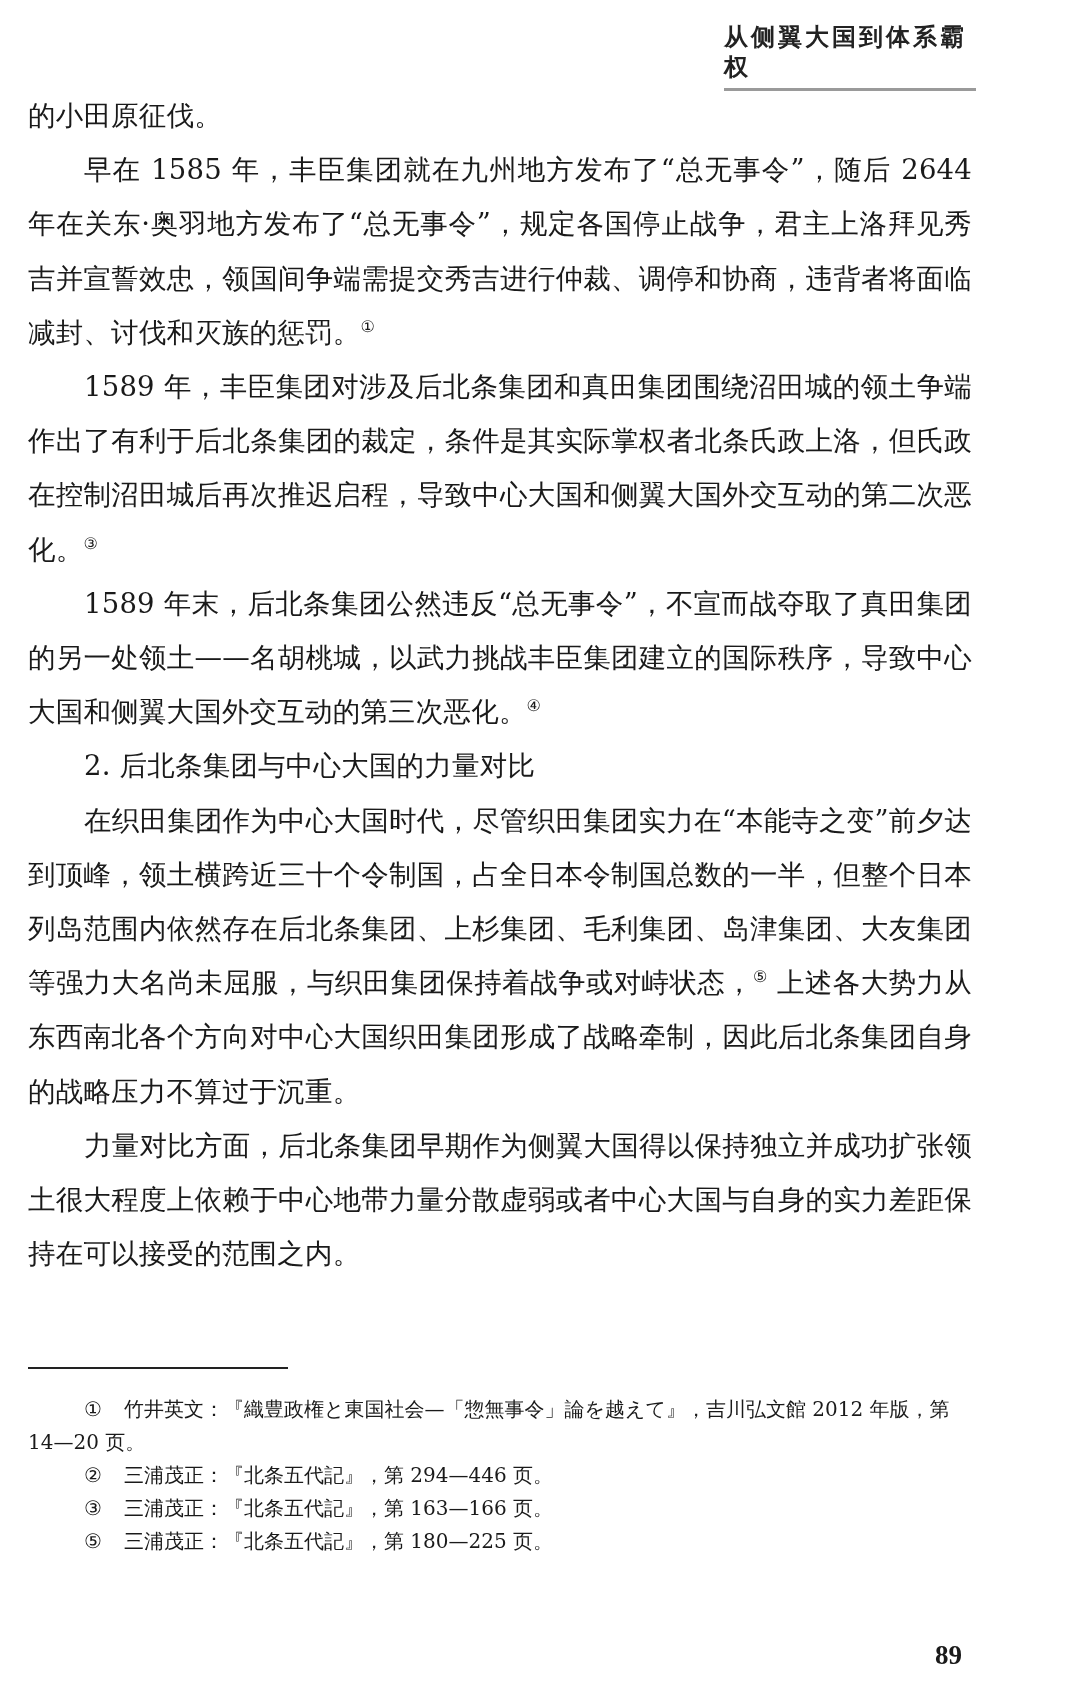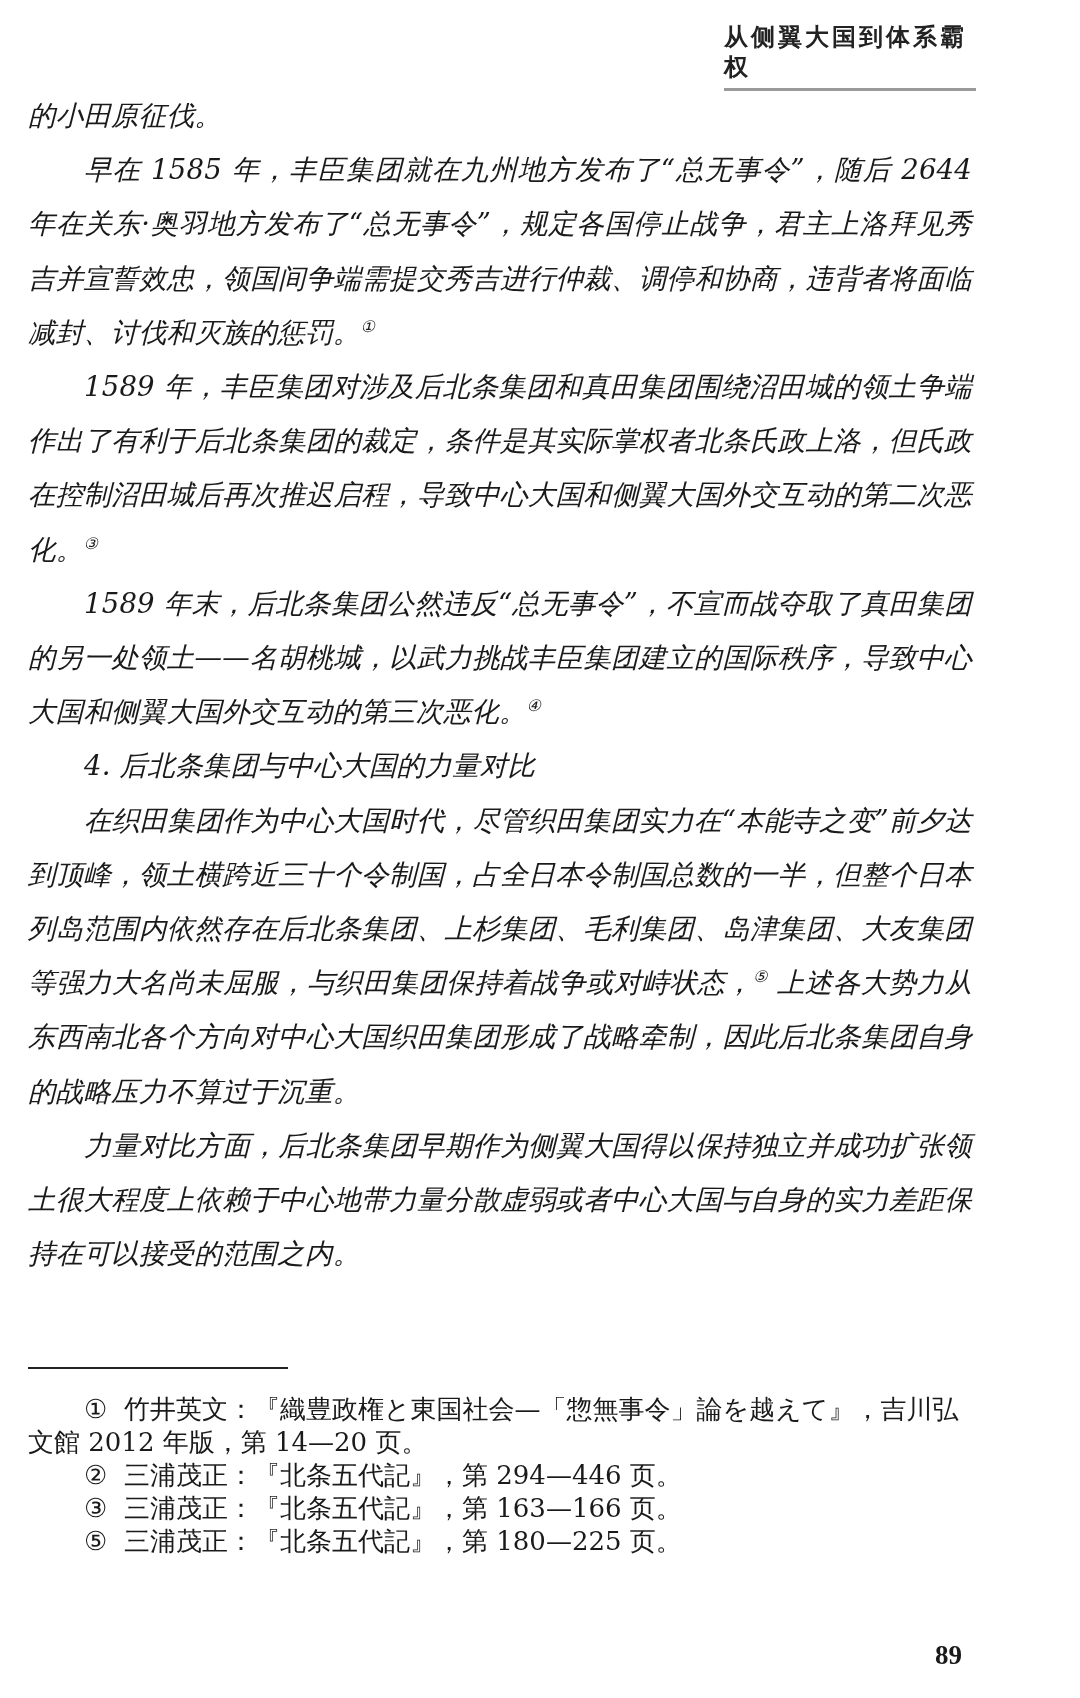--- a/index.html
+++ b/index.html
@@ -44,21 +44,20 @@
       top: 88px;
       width: 944px;
       font-size: 27.5px;
       line-height: 54.2px;
       letter-spacing: 0.2px;
     }
     .body-text p {
       margin: 0;
       text-align: justify;
       text-align-last: left;
-      font-style: italic;
     }
     .body-text p.indent {
       text-indent: 56px;
     }
     .body-text sup {
       font-size: 16px;
       line-height: 0;
       vertical-align: 10px;
     }
     .footnote-rule {
@@ -67,21 +66,21 @@
       top: 1367px;
       width: 260px;
       height: 1.5px;
       background: #222;
     }
     .footnotes {
       position: absolute;
       left: 28px;
       top: 1393px;
       width: 944px;
-      font-size: 26px;
+      font-size: 20px;
       line-height: 33px;
     }
     .footnotes .fn {
       margin: 0;
       text-indent: 56px;
       text-align: left;
     }
     .footnotes .fn .mark {
       display: inline-block;
       width: 40px;
@@ -102,21 +101,21 @@
 <header class="running-header">
   <span class="title">从侧翼大国到体系霸权</span>
   <span class="rule"></span>
 </header>
 
 <main class="body-text">
   <p><span>的小田原征伐。</span></p>
   <p class="indent"><span>早在 1585 年，丰臣集团就在九州地方发布了“总无事令”，随后 2644 年在关东·奥羽地方发布了“总无事令”，规定各国停止战争，君主上洛拜见秀吉并宣誓效忠，领国间争端需提交秀吉进行仲裁、调停和协商，违背者将面临减封、讨伐和灭族的惩罚。</span><sup>①</sup></p>
   <p class="indent"><span>1589 年，丰臣集团对涉及后北条集团和真田集团围绕沼田城的领土争端作出了有利于后北条集团的裁定，条件是其实际掌权者北条氏政上洛，但氏政在控制沼田城后再次推迟启程，导致中心大国和侧翼大国外交互动的第二次恶化。</span><sup>③</sup></p>
   <p class="indent"><span>1589 年末，后北条集团公然违反“总无事令”，不宣而战夺取了真田集团的另一处领土——名胡桃城，以武力挑战丰臣集团建立的国际秩序，导致中心大国和侧翼大国外交互动的第三次恶化。</span><sup>④</sup></p>
-  <p class="indent"><span>4. 后北条集团与中心大国的力量对比</span></p>
+  <p class="indent"><span>2. 后北条集团与中心大国的力量对比</span></p>
   <p class="indent"><span>在织田集团作为中心大国时代，尽管织田集团实力在“本能寺之变”前夕达到顶峰，领土横跨近三十个令制国，占全日本令制国总数的一半，但整个日本列岛范围内依然存在后北条集团、上杉集团、毛利集团、岛津集团、大友集团等强力大名尚未屈服，与织田集团保持着战争或对峙状态，</span><sup>⑤</sup><span> 上述各大势力从东西南北各个方向对中心大国织田集团形成了战略牵制，因此后北条集团自身的战略压力不算过于沉重。</span></p>
   <p class="indent"><span>力量对比方面，后北条集团早期作为侧翼大国得以保持独立并成功扩张领土很大程度上依赖于中心地带力量分散虚弱或者中心大国与自身的实力差距保持在可以接受的范围之内。</span></p>
 </main>
 
 <div class="footnote-rule"></div>
 
 <section class="footnotes">
   <p class="fn"><span class="mark">①</span><span>竹井英文：『織豊政権と東国社会—「惣無事令」論を越えて』，吉川弘文館 2012 年版，第 14—20 页。</span></p>
   <p class="fn"><span class="mark">②</span><span>三浦茂正：『北条五代記』，第 294—446 页。</span></p>
   <p class="fn"><span class="mark">③</span><span>三浦茂正：『北条五代記』，第 163—166 页。</span></p>

